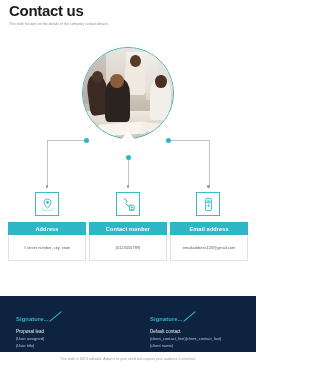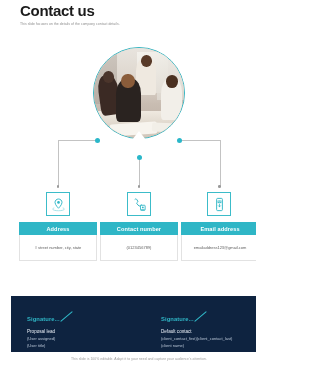--- a/index.html
+++ b/index.html
@@ -2,21 +2,21 @@
 <html><head>
 <meta charset="utf-8">
 <style>
   * { box-sizing: border-box; margin: 0; padding: 0; }
   html, body {
     width: 256px; height: 370px;
     background: #ffffff;
     font-family: "Liberation Sans", sans-serif;
     overflow: hidden;
   }
-  .slide { position: relative; width: 256px; height: 370px; background: #fff; margin-left: 11px; }
+  .slide { position: relative; width: 256px; height: 370px; background: #fff; }
 
   
   .hdr { position: absolute; left: 9px; top: 3px; width: 240px; }
   .hdr-title {
     font-size: 15px; font-weight: bold; color: #1b1b1b;
     letter-spacing: -0.3px; line-height: 16px;
   }
   .hdr-sub {
     margin-top: 3px; font-size: 3.4px; color: #8d8d8d;
     letter-spacing: 0.06px; line-height: 5px;

